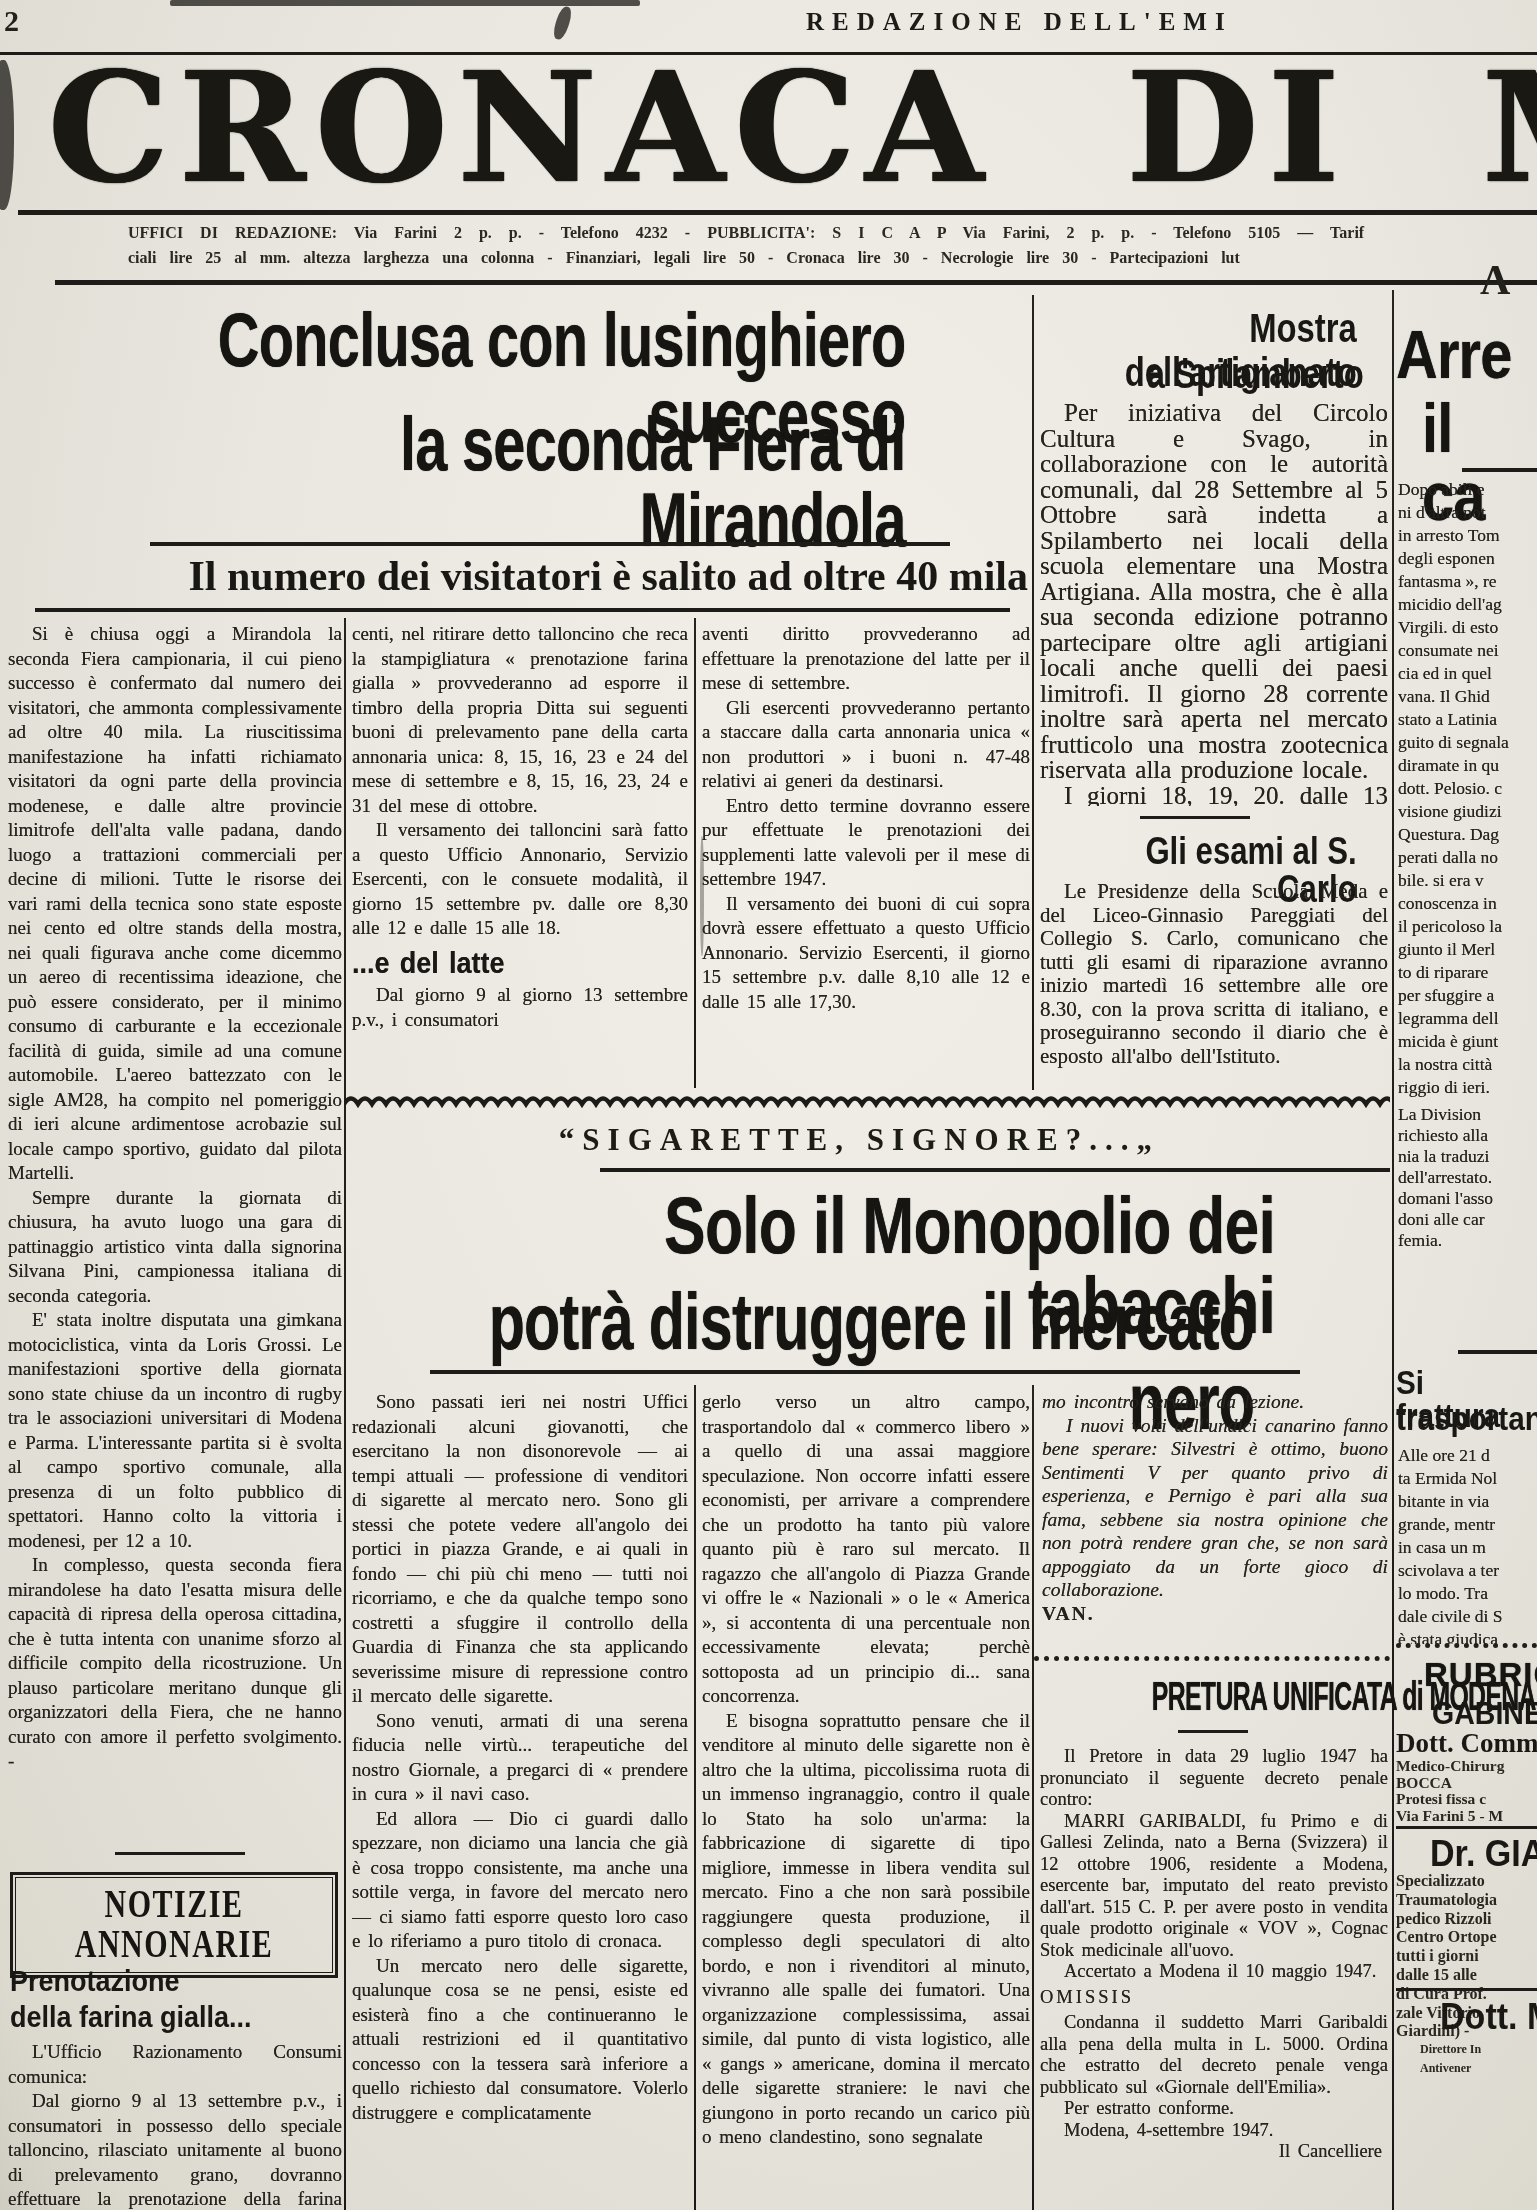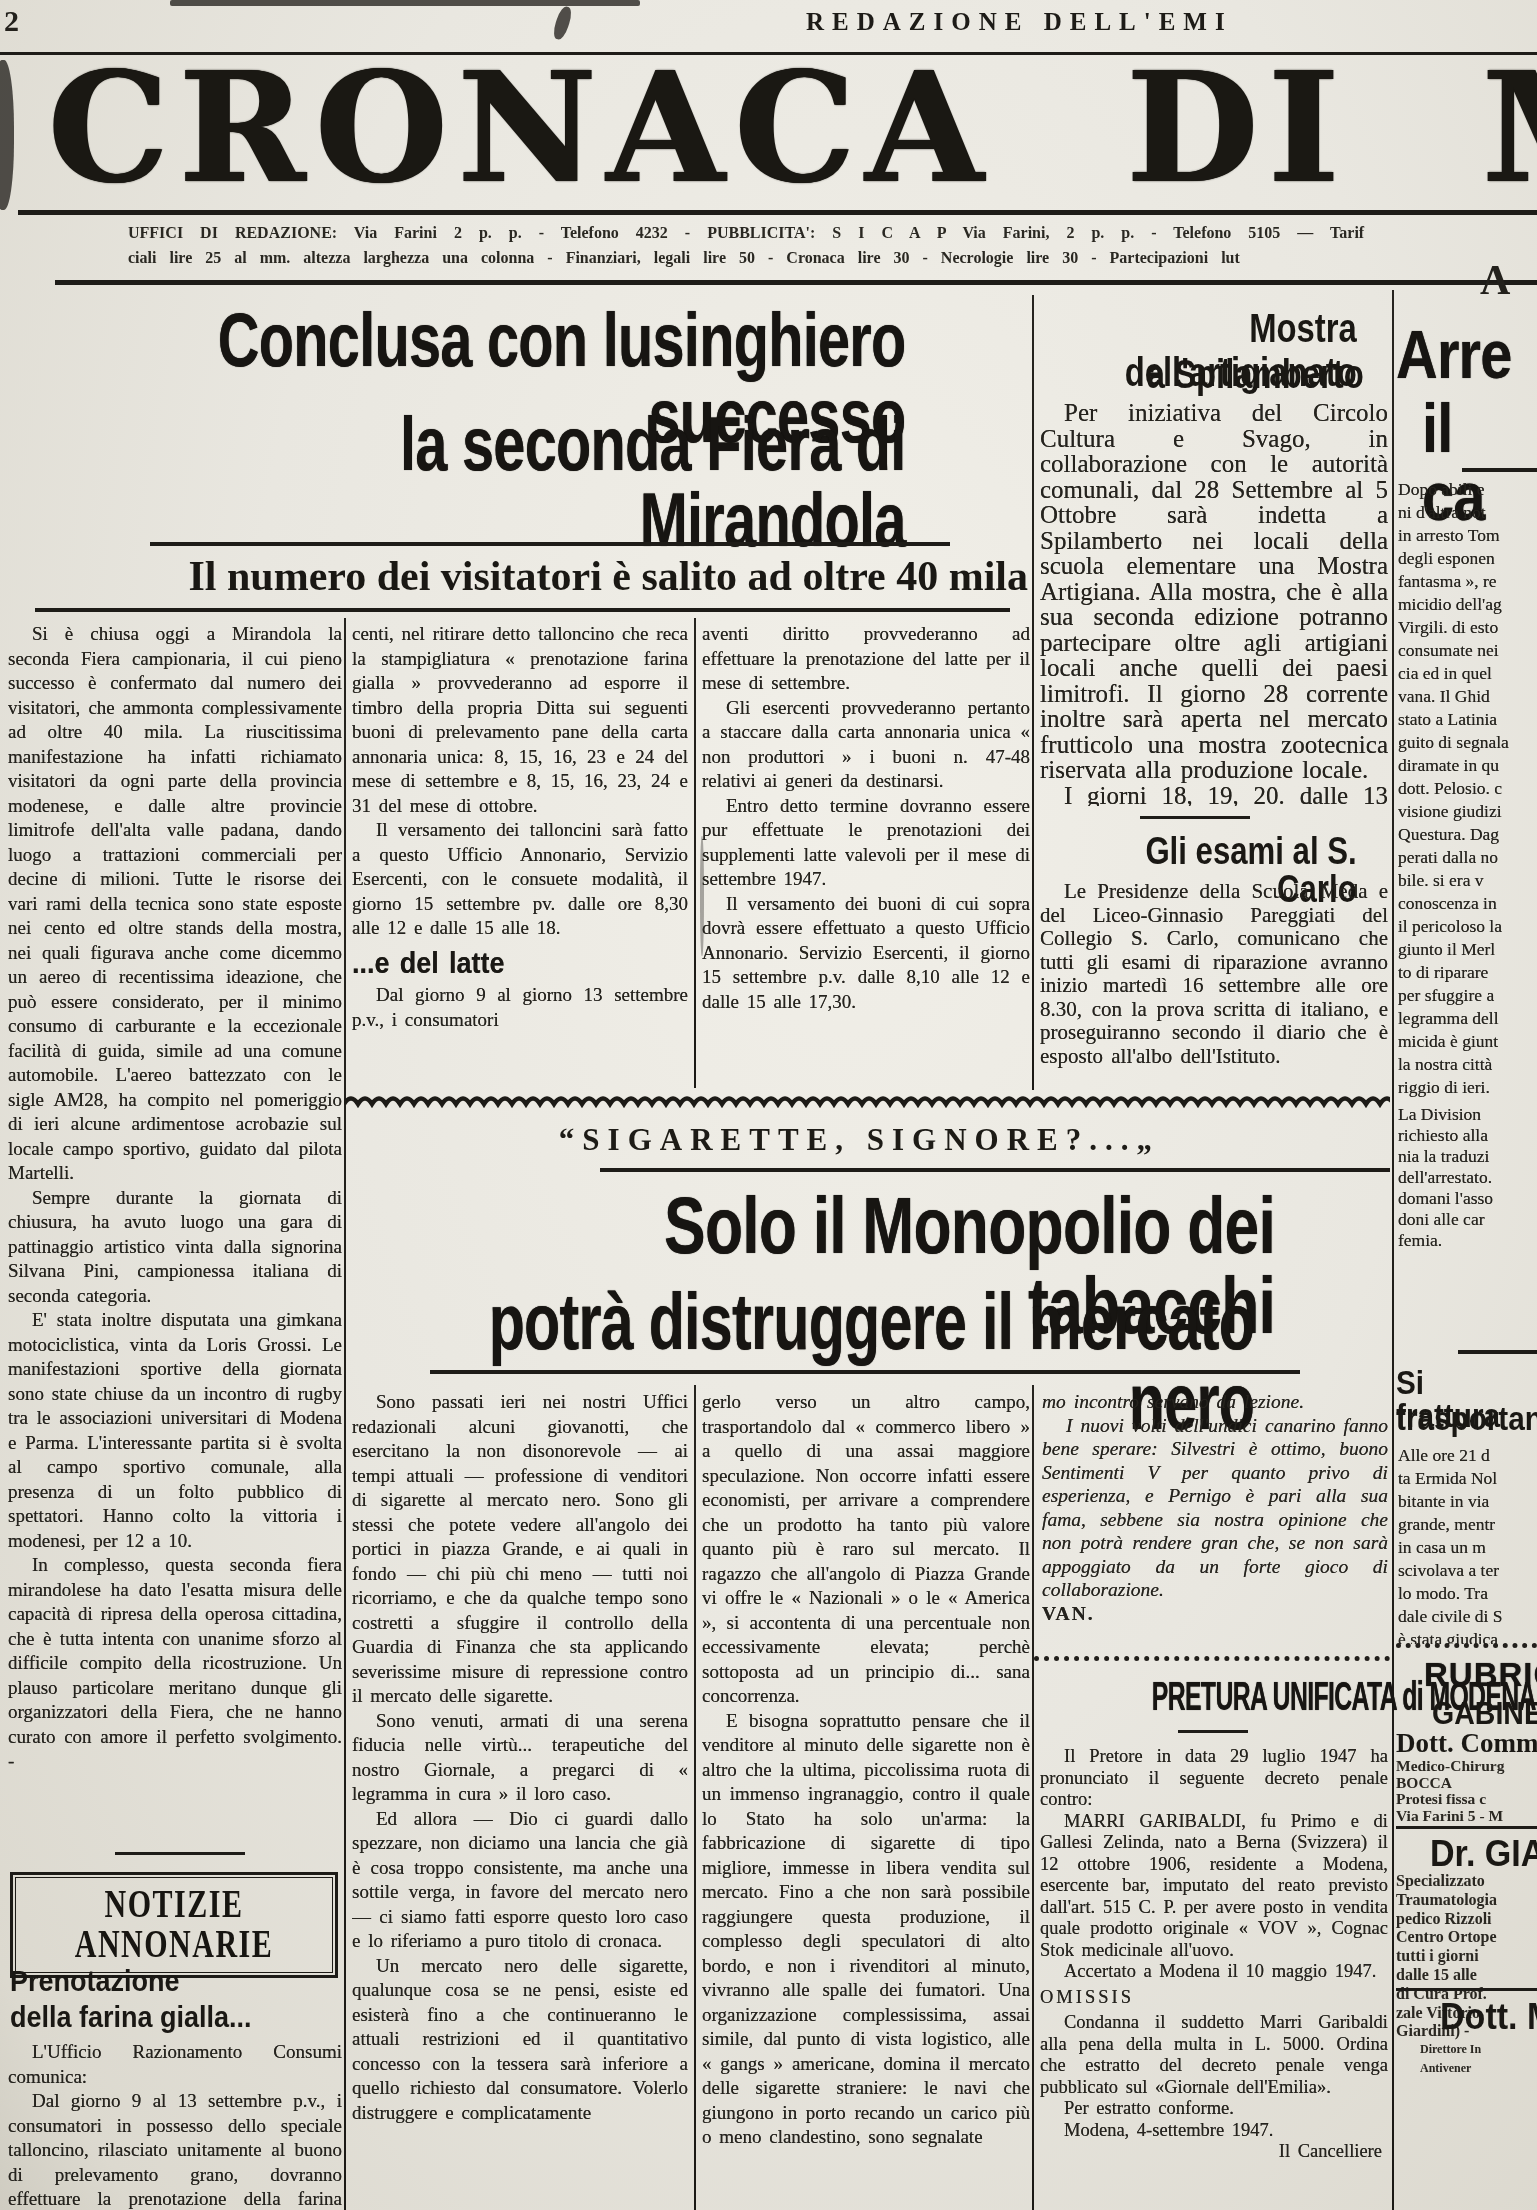--- a/index.html
+++ b/index.html
@@ -115,21 +115,21 @@
   <div class="abs sans headline center" style="left:345px;top:1186px;width:1045px;font-size:80px;line-height:1;">
     <span class="cx" style="transform:scaleX(.78);">Solo il Monopolio dei tabacchi</span>
   </div>
   <div class="abs sans headline center" style="left:345px;top:1282px;width:1045px;font-size:80px;line-height:1;">
     <span class="cx" style="transform:scaleX(.74);">potrà distruggere il mercato nero</span>
   </div>
   <div class="abs rule" style="left:430px;top:1370px;width:870px;height:4px;"></div>
 
   <div class="abs col body-txt" style="left:352px;top:1390px;width:336px;height:820px;overflow:hidden;">
     <p>Sono passati ieri nei nostri Uffici redazionali alcuni giovanotti, che esercitano la non disonorevole — ai tempi attuali — professione di venditori di sigarette al mercato nero. Sono gli stessi che potete vedere all'angolo dei portici in piazza Grande, e ai quali in fondo — chi più chi meno — tutti noi ricorriamo, e che da qualche tempo sono costretti a sfuggire il controllo della Guardia di Finanza che sta applicando severissime misure di repressione contro il mercato delle sigarette.</p>
-    <p>Sono venuti, armati di una serena fiducia nelle virtù... terapeutiche del nostro Giornale, a pregarci di « legramma in cura » il loro caso.</p>
+    <p>Sono venuti, armati di una serena fiducia nelle virtù... terapeutiche del nostro Giornale, a pregarci di « prendere in cura » il navi caso.</p>
     <p>Ed allora — Dio ci guardi dallo spezzare, non diciamo una lancia che già è cosa troppo consistente, ma anche una sottile verga, in favore del mercato nero — ci siamo fatti esporre questo loro caso e lo riferiamo a puro titolo di cronaca.</p>
     <p>Un mercato nero delle sigarette, qualunque cosa se ne pensi, esiste ed esisterà fino a che continueranno le attuali restrizioni ed il quantitativo concesso con la tessera sarà inferiore a quello richiesto dal consumatore. Volerlo distruggere e complicatamente</p>
   </div>
   <div class="abs col body-txt" style="left:702px;top:1390px;width:328px;height:820px;overflow:hidden;">
     <p class="ni">gerlo verso un altro campo, trasportandolo dal « commerco libero » a quello di una assai maggiore speculazione. Non occorre infatti essere economisti, per arrivare a comprendere che un prodotto ha tanto più valore quanto più è raro sul mercato. Il ragazzo che all'angolo di Piazza Grande vi offre le « Nazionali » o le « America », si accontenta di una percentuale non eccessivamente elevata; perchè sottoposta ad un principio di... sana concorrenza.</p>
     <p>E bisogna soprattutto pensare che il venditore al minuto delle sigarette non è altro che la ultima, piccolissima ruota di un immenso ingranaggio, contro il quale lo Stato ha solo un'arma: la fabbricazione di sigarette di tipo migliore, immesse in libera vendita sul mercato. Fino a che non sarà possibile raggiungere questa produzione, il complesso degli speculatori di alto bordo, e non i rivenditori al minuto, vivranno alle spalle dei fumatori. Una organizzazione complessissima, assai simile, dal punto di vista logistico, alle « gangs » americane, domina il mercato delle sigarette straniere: le navi che giungono in porto recando un carico più o meno clandestino, sono segnalate</p>
   </div>
 
   <div class="abs sans subh center" style="left:1040px;top:306px;width:348px;font-size:40px;line-height:1.1;">
     <span class="cx" style="transform:scaleX(.82);">Mostra dell'artigianato</span>

